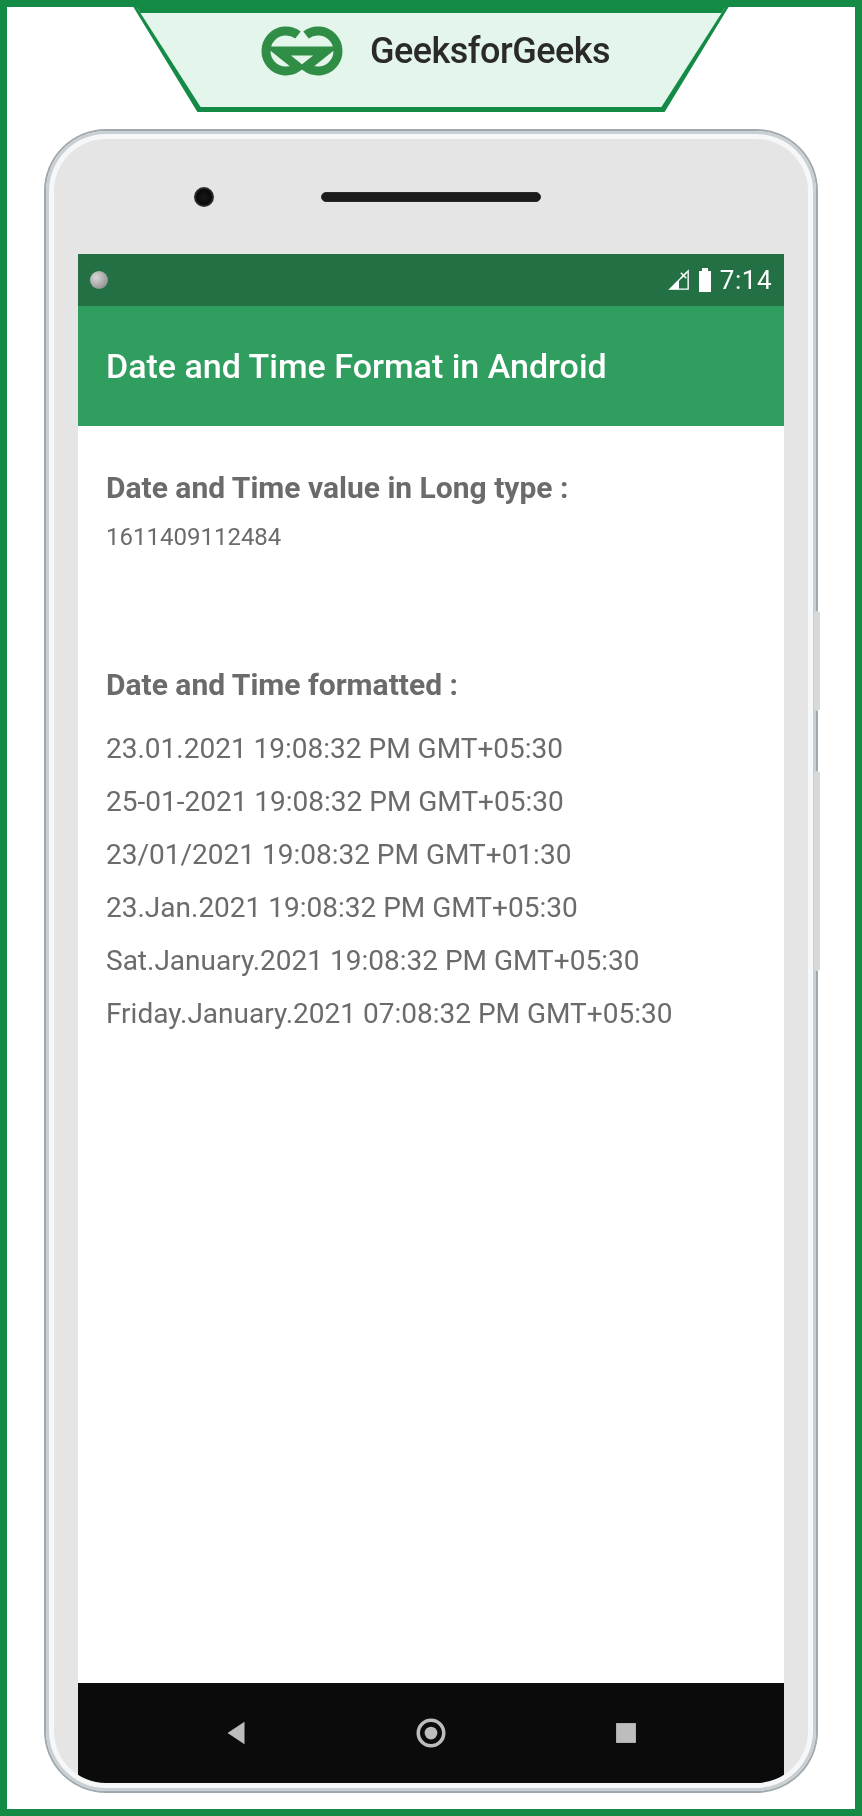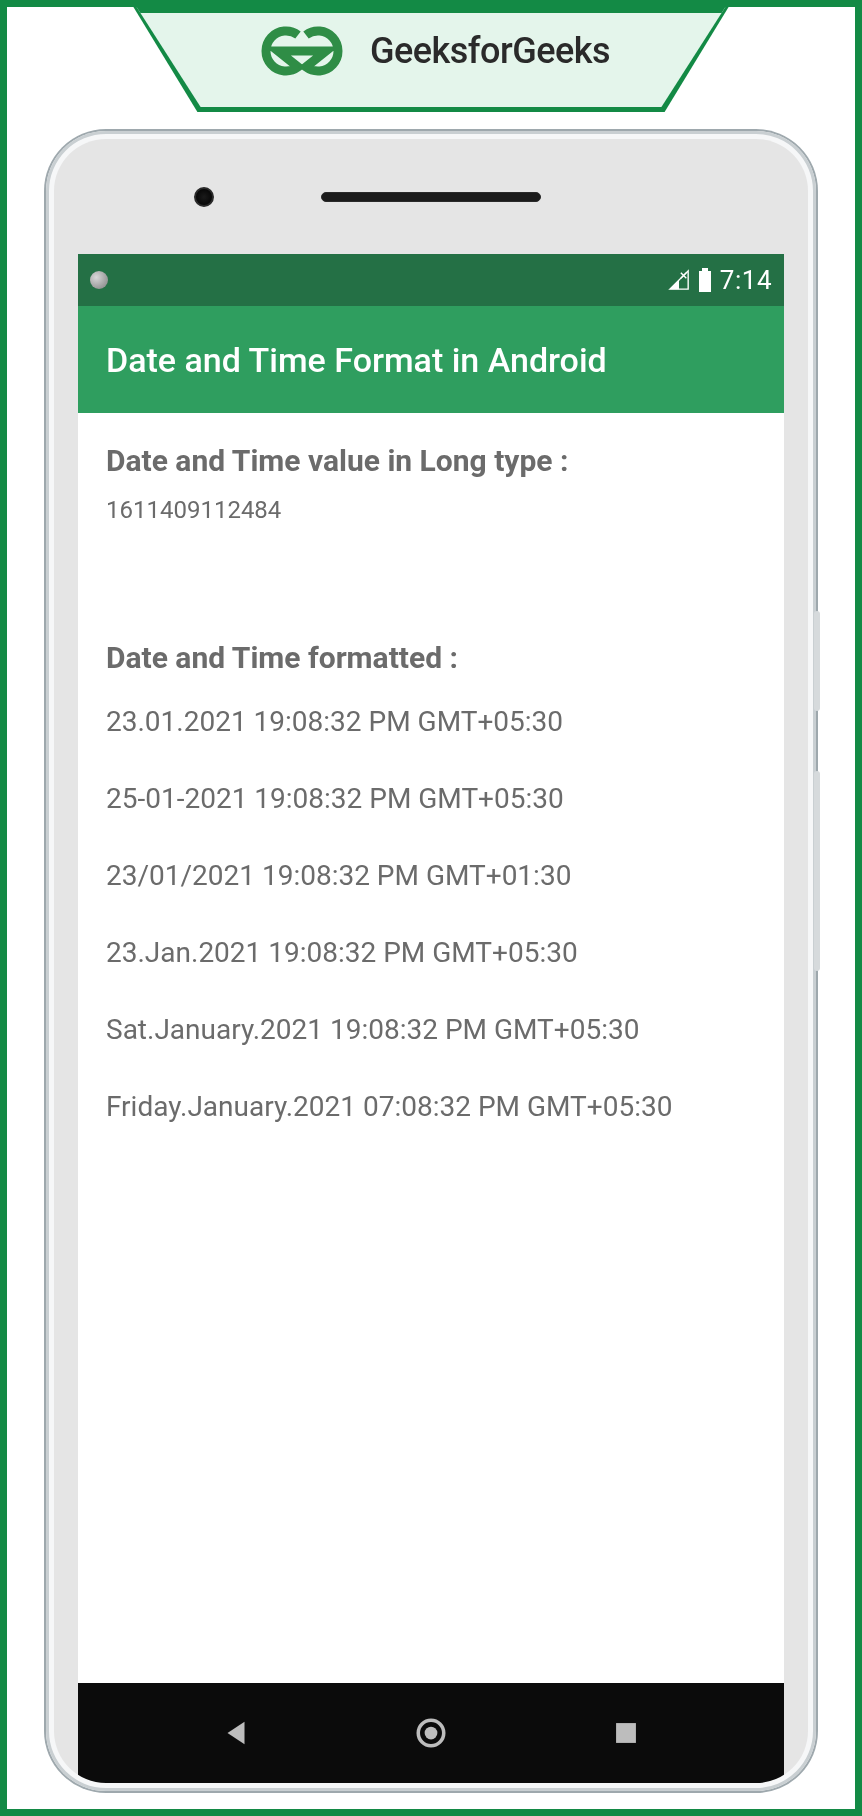--- a/index.html
+++ b/index.html
@@ -115,48 +115,48 @@
     border-radius: 50%;
     background: radial-gradient(circle at 35% 35%, #d8d8d8, #7d7d7d);
   }
   .status-right { display: flex; align-items: center; gap: 8px; }
   .signal-icon { width: 22px; height: 22px; position: relative; }
   .signal-icon svg { width: 100%; height: 100%; }
   .battery-icon { width: 14px; height: 24px; }
   .battery-icon svg { width: 100%; height: 100%; }
   .status-time { font-size: 26px; font-weight: 400; letter-spacing: 0.5px; }
   .app-bar {
-    height: 107px;
+    height: 120px;
     background: #2f9e5f;
     display: flex;
     align-items: center;
     padding: 0 28px;
     color: #fff;
     font-size: 34px;
     font-weight: 500;
   }
   .content {
-    padding: 30px 28px;
+    padding: 44px 28px;
     color: #6b6b6b;
   }
   .section-heading {
     font-size: 30px;
     font-weight: 700;
     color: #6b6b6b;
     margin-bottom: 18px;
   }
   .long-value {
     font-size: 24px;
     font-weight: 400;
     margin-bottom: 116px;
   }
   .formatted-list {
     display: flex;
     flex-direction: column;
-    gap: 44px;
+    gap: 20px;
     margin-top: 30px;
   }
   .formatted-line {
     font-size: 28px;
     font-weight: 400;
     color: #6b6b6b;
     white-space: nowrap;
   }
   .nav-bar {
     position: absolute;

